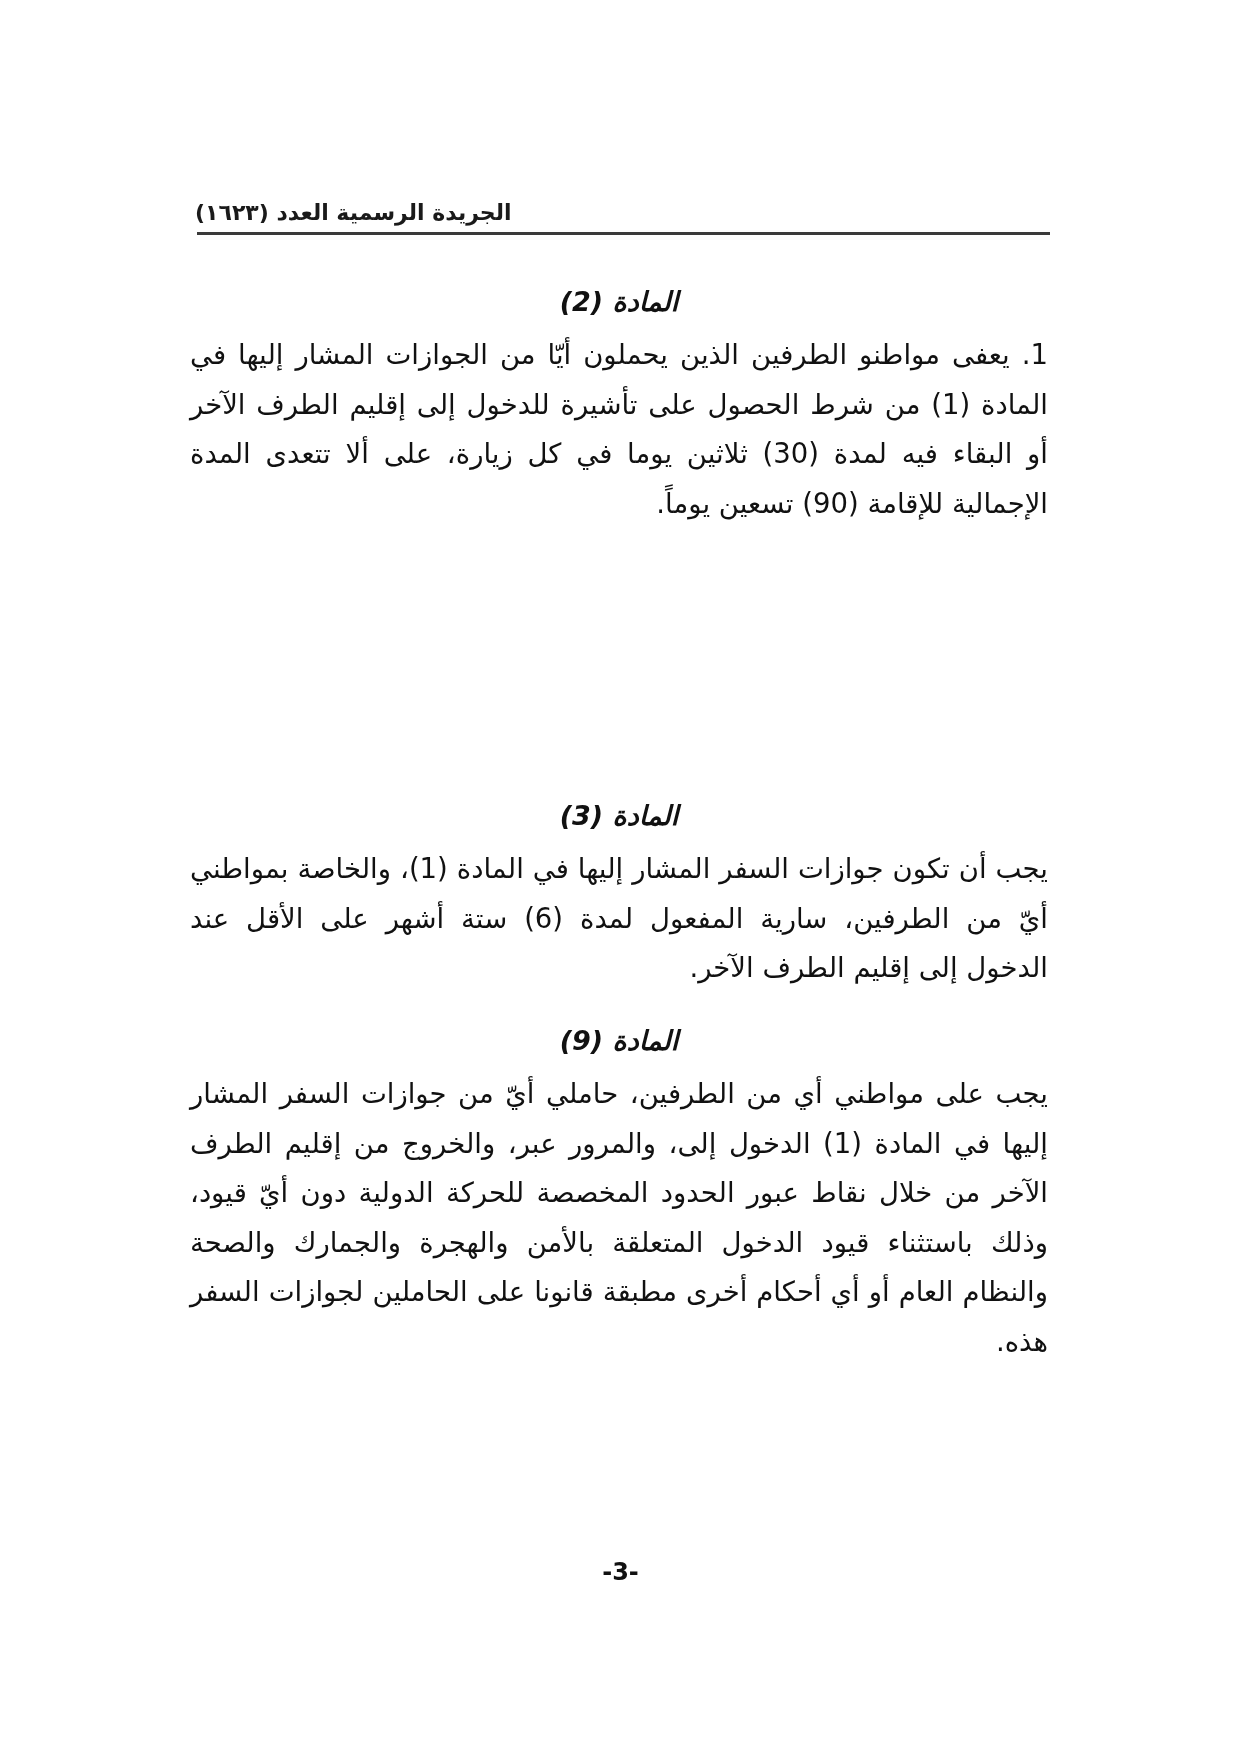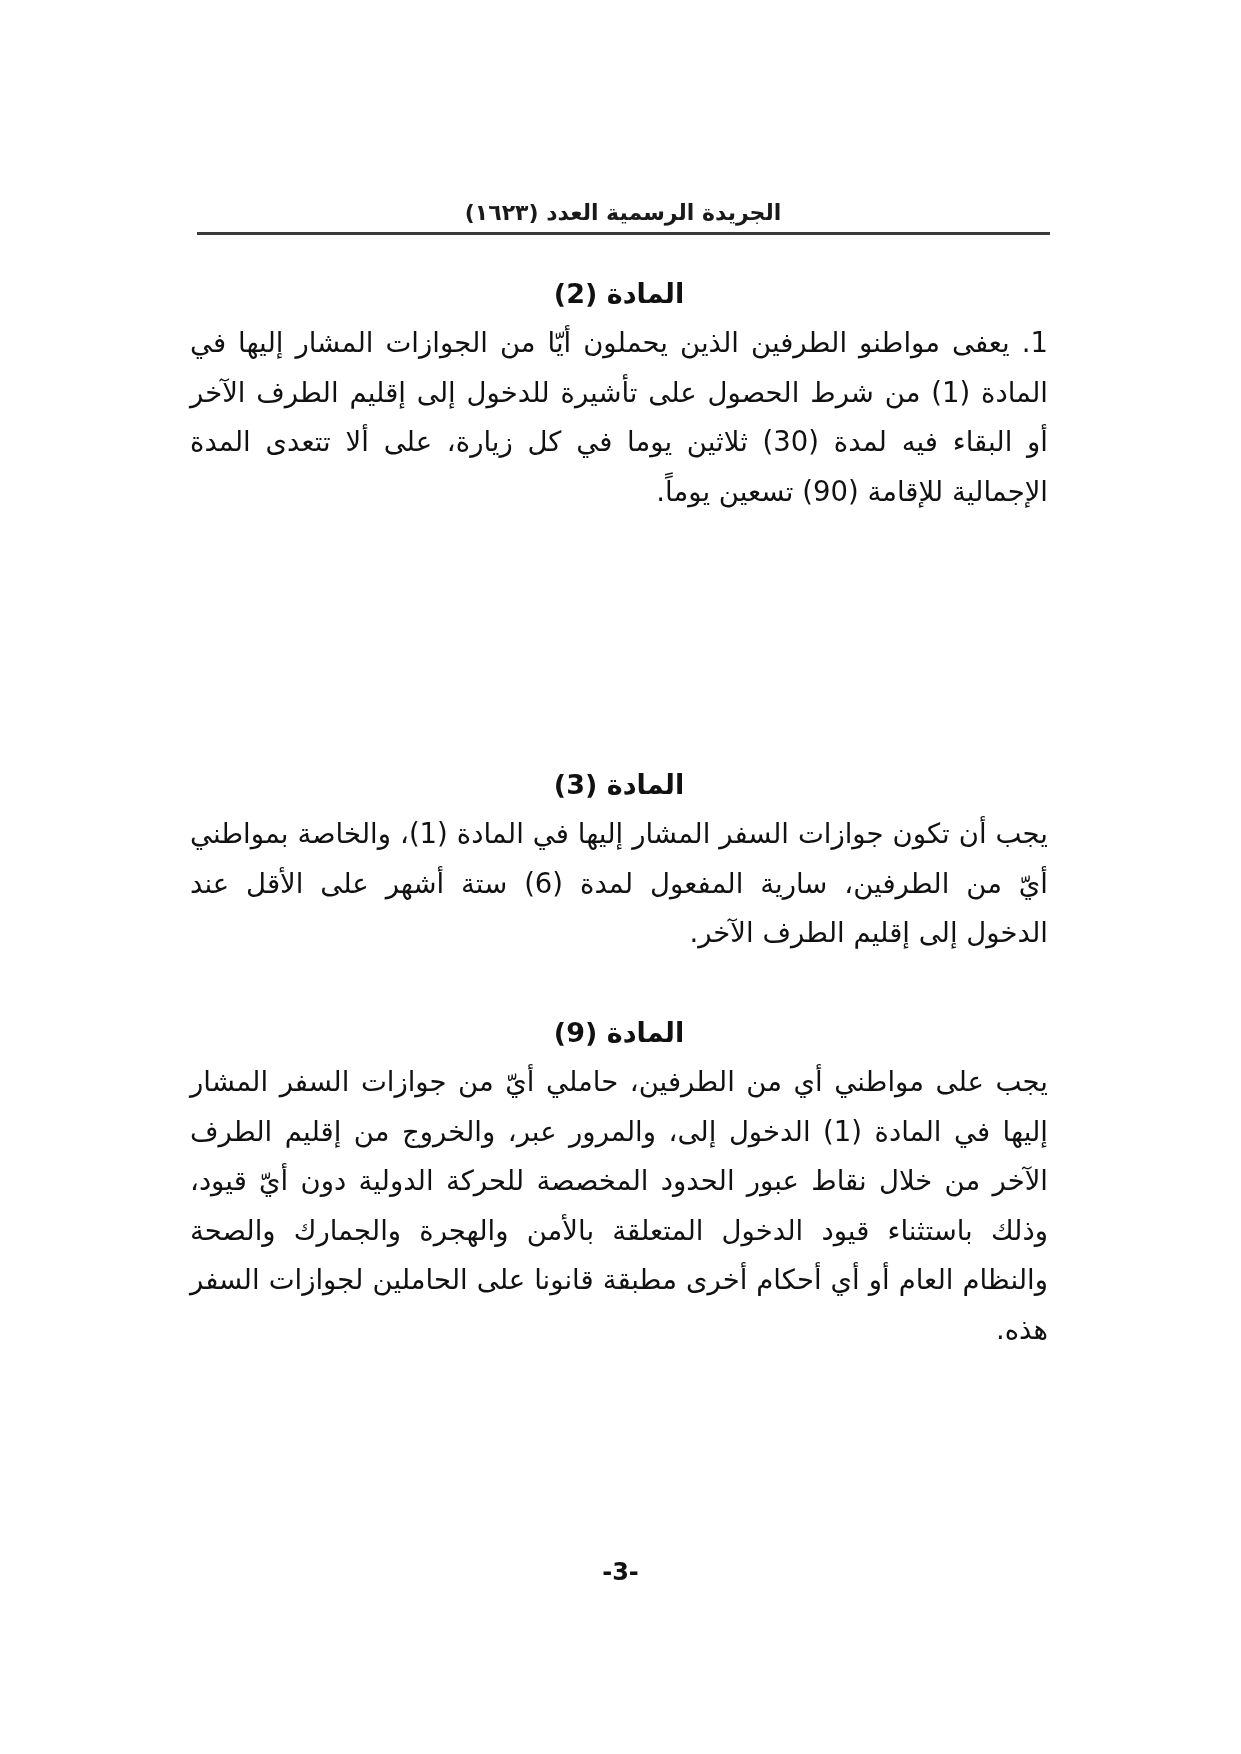--- a/index.html
+++ b/index.html
@@ -18,21 +18,21 @@
     .page {
       position: absolute;
       left: 0; top: 0;
       width: 1241px; height: 1754px;
     }
     .running-header {
       position: absolute;
       left: 195px;
       top: 198px;
       width: 856px;
-      text-align: center;
+      text-align: left;
       direction: rtl;
       font-size: 22px;
       font-weight: bold;
       color: #1a1a1a;
       line-height: 30px;
     }
     .header-rule {
       position: absolute;
       left: 197px;
       top: 232px;
@@ -44,36 +44,37 @@
       position: absolute;
       left: 186px;
       width: 866px;
       direction: rtl;
     }
     .article-title {
       text-align: center;
       font-size: 27px;
       font-weight: bold;
       line-height: 40px;
-      margin: 0;
+      margin: 8px;
       color: #111;
+      font-style: italic;
     }
     .article-body {
       text-align: justify;
       text-align-last: right;
       font-size: 27.5px;
       line-height: 49.5px;
       margin: 4px;
       color: #111;
     }
     .para {
       margin: 0;
     }
     #article-2 { top: 274px; }
-    #article-3 { top: 765px; }
+    #article-3 { top: 788px; }
     #article-4 { top: 1013px; }
 
     .page-number {
       position: absolute;
       left: 0;
       width: 1241px;
       top: 1558px;
       text-align: center;
       font-size: 24px;
       font-weight: bold;

